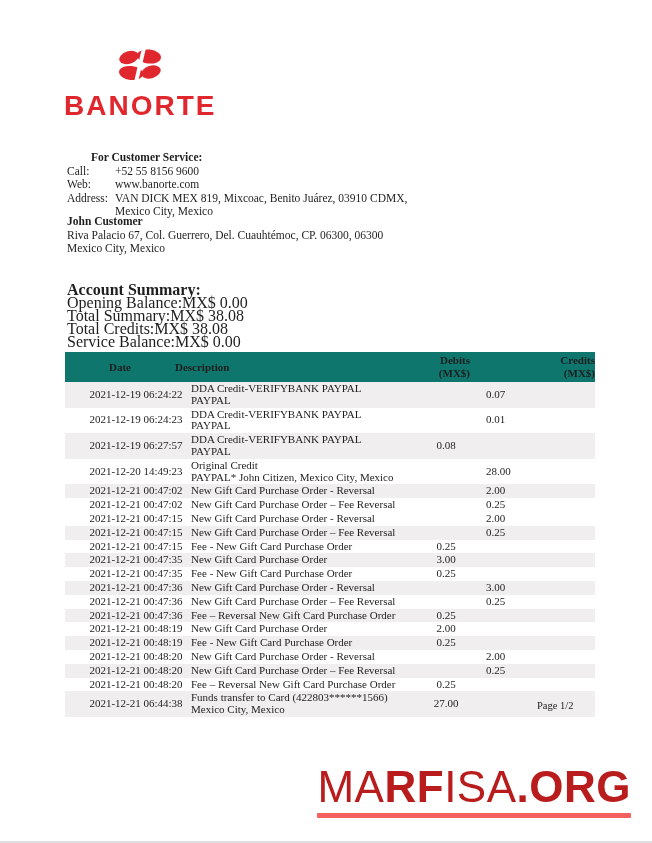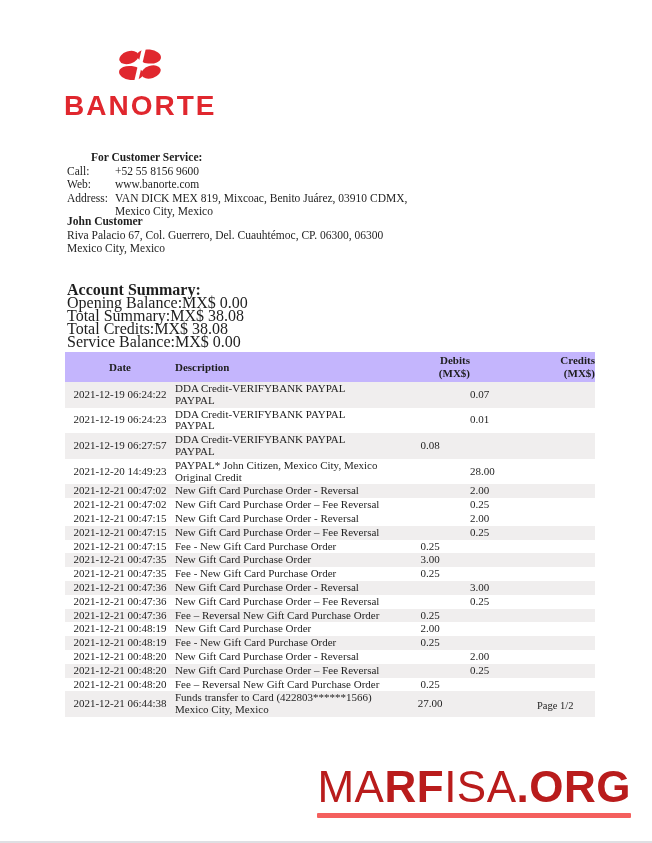--- a/index.html
+++ b/index.html
@@ -32,24 +32,24 @@
   .acct .gap { height:2px; }
 
   
   .summary { position:absolute; left:67px; top:283px; width:252px; font-size:16px; line-height:13px; }
   .summary-title { font-weight:700; }
   .sum-row { display:flex; }
 
   
   .table { position:absolute; left:65px; top:352px; width:530px; font-size:11px; }
   .thead {
-    display:flex; align-items:center; background:#c4b5fd; font-weight:700;
+    display:flex; align-items:center; background:#0f766e; font-weight:700;
     min-height:30px; line-height:13px; padding:2px 0;
   }
-  .trow { display:flex; align-items:center; line-height:11.8px; padding:1px 0; }
+  .trow { display:flex; align-items:center; line-height:11.8px; padding:1px 16px; }
   .trow.shaded { background:#f0eeee; }
   .c-date   { width:110px; flex:0 0 110px; text-align:center; }
   .c-desc   { width:215px; flex:0 0 215px; text-align:left; }
   .c-debit  { width:80px;  flex:0 0 80px;  text-align:center; }
   .c-credit { flex:1; }
   .thead .c-debit, .thead .c-credit { text-align:right; }
 
   
   .page-num { position:absolute; left:537px; top:700px; font-size:10.5px; }
   .watermark { position:absolute; right:21px; top:764px; text-align:left; }
@@ -160,22 +160,22 @@
           <div class="c-desc">
             <div>DDA Credit-VERIFYBANK PAYPAL</div>
             <div>PAYPAL</div>
           </div>
           <div class="c-debit">0.08</div>
           <div class="c-credit"></div>
         </div>
         <div class="trow">
           <div class="c-date">2021-12-20 14:49:23</div>
           <div class="c-desc">
+            <div>Original Credit</div>
             <div>PAYPAL* John Citizen, Mexico City, Mexico</div>
-            <div>Original Credit</div>
           </div>
           <div class="c-debit"></div>
           <div class="c-credit">28.00</div>
         </div>
         <div class="trow shaded">
           <div class="c-date">2021-12-21 00:47:02</div>
           <div class="c-desc">
             <div>New Gift Card Purchase Order - Reversal</div>
           </div>
           <div class="c-debit"></div>

